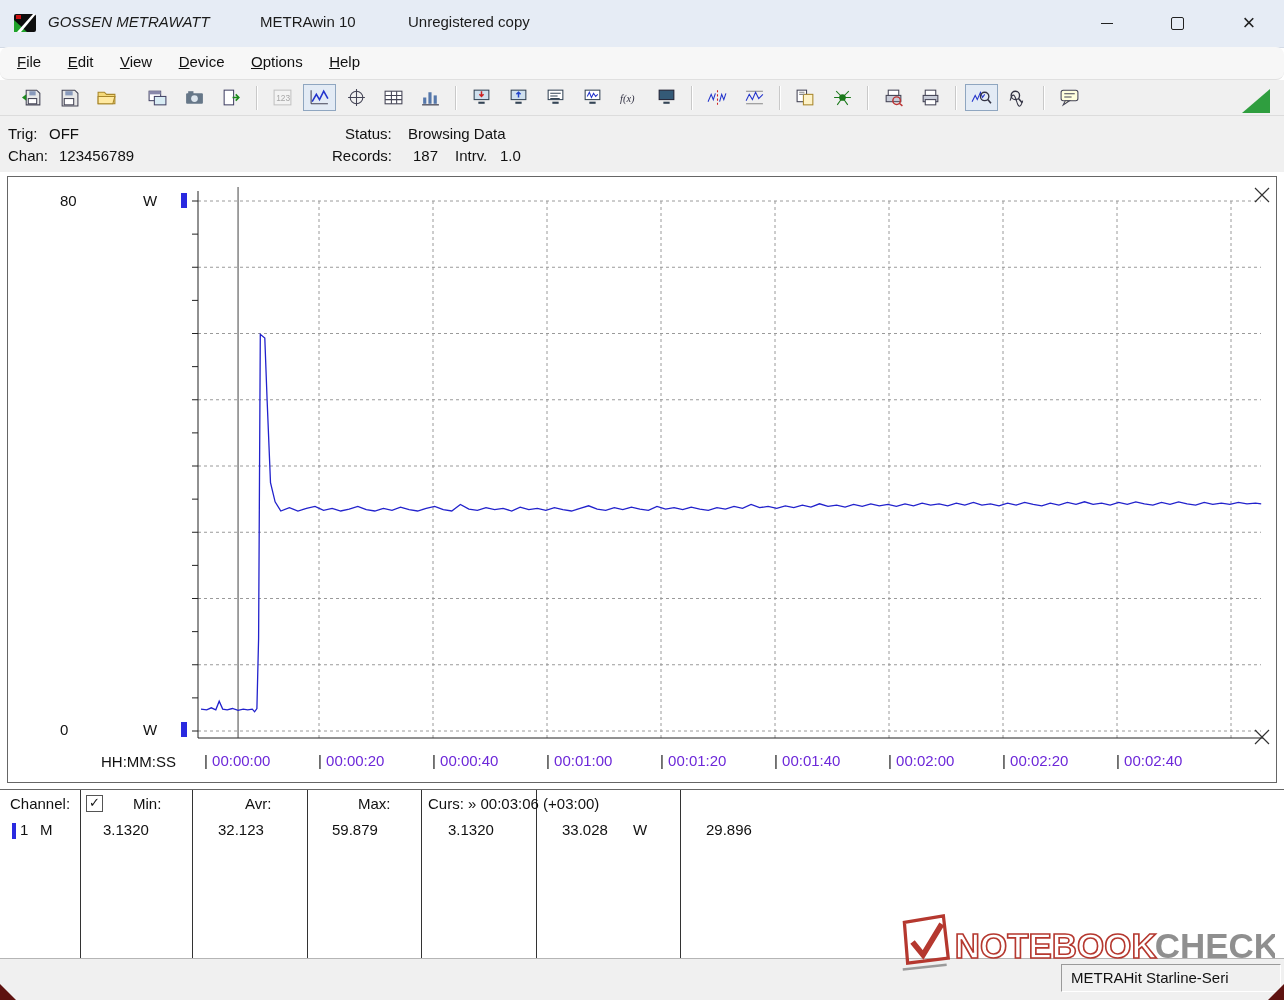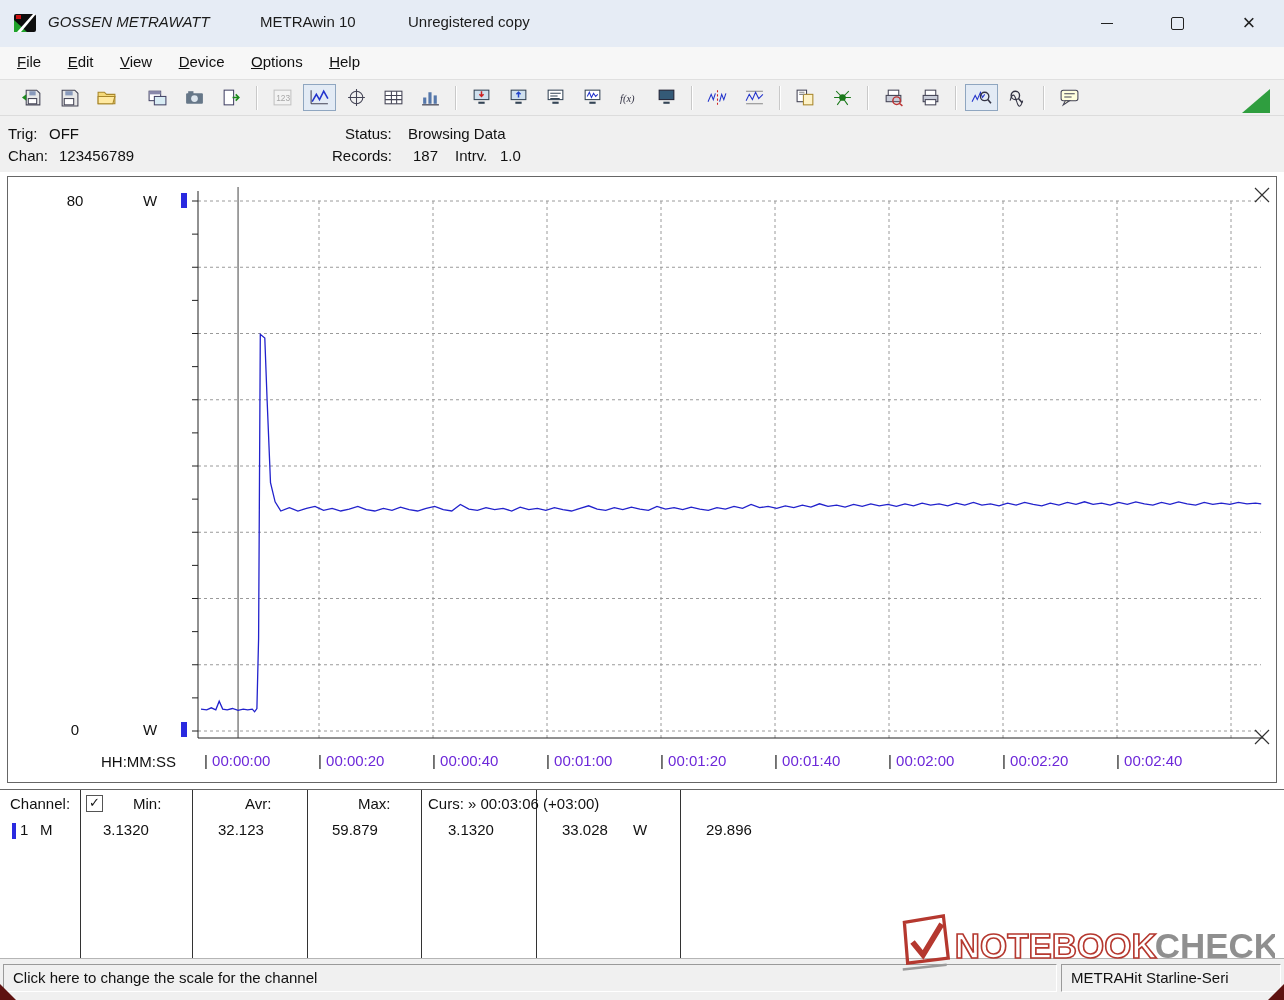--- a/index.html
+++ b/index.html
@@ -16,39 +16,39 @@
   .t-doc{left:260px;}
   .t-note{left:408px;}
   .winbtn{position:absolute;top:7px;width:44px;height:32px;display:flex;align-items:center;justify-content:center;cursor:default;}
   .btn-min{left:1085px;}
   .btn-max{left:1155px;}
   .btn-close{left:1227px;}
   .glyph-min{width:12px;height:0;border-top:1.6px solid #222;}
   .glyph-max{width:11px;height:11px;border:1.5px solid #222;border-radius:2px;}
   .glyph-close{font-size:22px;line-height:22px;color:#222;}
   
-  .menubar{position:absolute;left:0;top:47px;width:1284px;height:33px;background:#f7f7f7;border-bottom:1px solid #e0e0e0;padding-left:6px;box-sizing:border-box;}
+  .menubar{position:absolute;left:0;top:47px;width:1284px;height:33px;background:#f7f7f7;border-bottom:1px solid #e0e0e0;padding-left:6px;box-sizing:border-box;border-radius:8px;}
   .menu-item{display:inline-block;padding:6px 11px;font-size:15px;color:#111;cursor:default;}
   .menu-item::first-letter{text-decoration:underline;}
   
   .toolbar{position:absolute;left:0;top:80px;width:1284px;height:36px;background:#f0f0f0;border-bottom:1px solid #dcdcdc;display:flex;align-items:center;padding-left:14px;box-sizing:border-box;}
   .tb{width:33px;height:27px;border:1px solid transparent;background:transparent;display:flex;align-items:center;justify-content:center;padding:0;margin:0 2px;}
   .tb svg{width:21px;height:19px;}
   .tb.pressed{border:1px solid #8fa6c0;background:#e3ebf5;}
   .tb.disabled{opacity:.85;}
   .tbsep{width:1px;height:24px;background:#c9c9c9;border-right:1px solid #ffffff;margin:0 6px;}
   .tbgap{width:14px;}
   .grip-green{position:absolute;right:14px;top:9px;width:0;height:0;border-left:28px solid transparent;border-bottom:24px solid #2f9e3f;}
   
   .infobar{position:absolute;left:0;top:116px;width:1284px;height:56px;background:#f0f0f0;font-size:15px;}
   .infobar span{position:absolute;white-space:nowrap;}
   
   .chartregion{position:absolute;left:7px;top:176px;width:1270px;height:607px;border:1px solid #666;background:#fff;box-sizing:border-box;}
   .ylab{position:absolute;font-size:15px;color:#111;}
-  .ylab.val{width:30px;text-align:center;}
+  .ylab.val{width:30px;text-align:left;}
   .yhandle{position:absolute;width:6px;height:15px;background:#2a2ae0;}
   .xhandle{position:absolute;width:18px;height:18px;}
   #plot-box{position:absolute;left:182px;top:10px;width:1073px;height:555px;}
   .grid{stroke:#9a9a9a;stroke-width:1;stroke-dasharray:3 3;}
   .axisl{stroke:#222;stroke-width:1;}
   .cursorline{stroke:#444;stroke-width:1;}
   .trace{fill:none;stroke-width:1.3;}
   .timelab{position:absolute;top:575px;font-size:15px;white-space:nowrap;color:#6d28d9;}
   .timelab::before{content:"| ";color:#222;}
   .xaxiscap{position:absolute;left:93px;top:576px;font-size:15px;color:#111;text-align:right;}
@@ -396,21 +396,20 @@
     <span class="dp-cell dp-row" style="left:218px">32.123</span>
     <span class="dp-cell dp-row" style="left:332px">59.879</span>
     <span class="dp-cell dp-row" style="left:448px">3.1320</span>
     <span class="dp-cell dp-row" style="left:562px">33.028</span>
     <span class="dp-cell dp-row" style="left:633px">W</span>
     <span class="dp-cell dp-row" style="left:706px">29.896</span>
   </div>
 </div>
 
 <div class="statusbar">
-  <div class="sunken sb-left">Click here to change the scale for the channel</div>
   <div class="sunken sb-right">METRAHit Starline-Seri</div>
 </div>
 
 <svg class="watermark" viewBox="0 0 470 86">
   <path d="M14 14 L62 6 L68 58 L18 64 Z" fill="none" stroke="#b5382f" stroke-width="4"></path>
   <path d="M24 38 L37 54 L60 16" fill="none" stroke="#b5382f" stroke-width="7"></path>
   <path d="M12 72 L66 66" stroke="#9a9a9a" stroke-width="3"></path>
   <text x="76" y="58" font-family="Liberation Sans,sans-serif" font-weight="bold" font-size="43" fill="#ffffff" stroke="#b5382f" stroke-width="2">NOTEBOOK</text>
   <text x="322" y="58" font-family="Liberation Sans,sans-serif" font-weight="bold" font-size="43" fill="#8f8f8f">CHECK</text>
 </svg>

